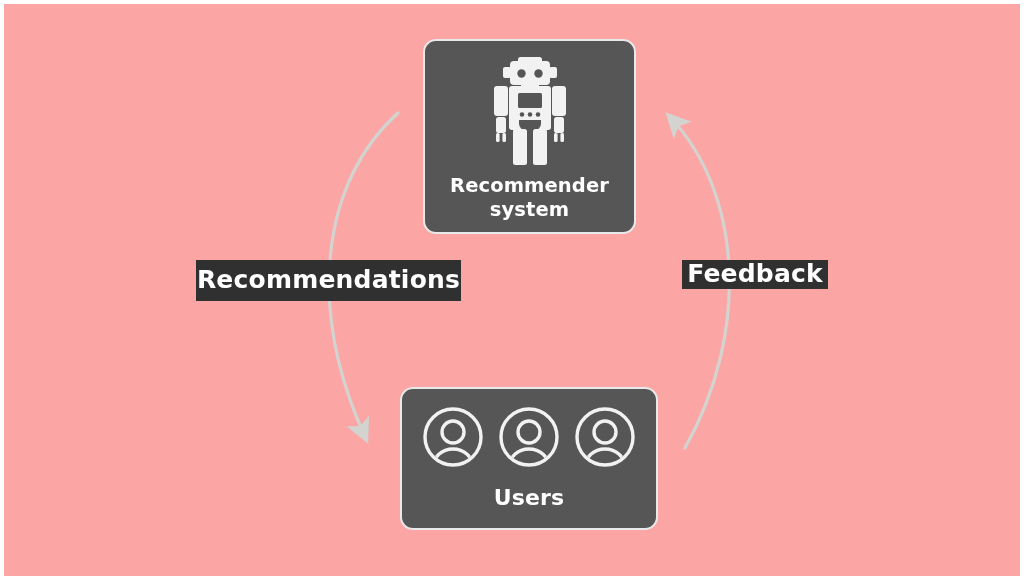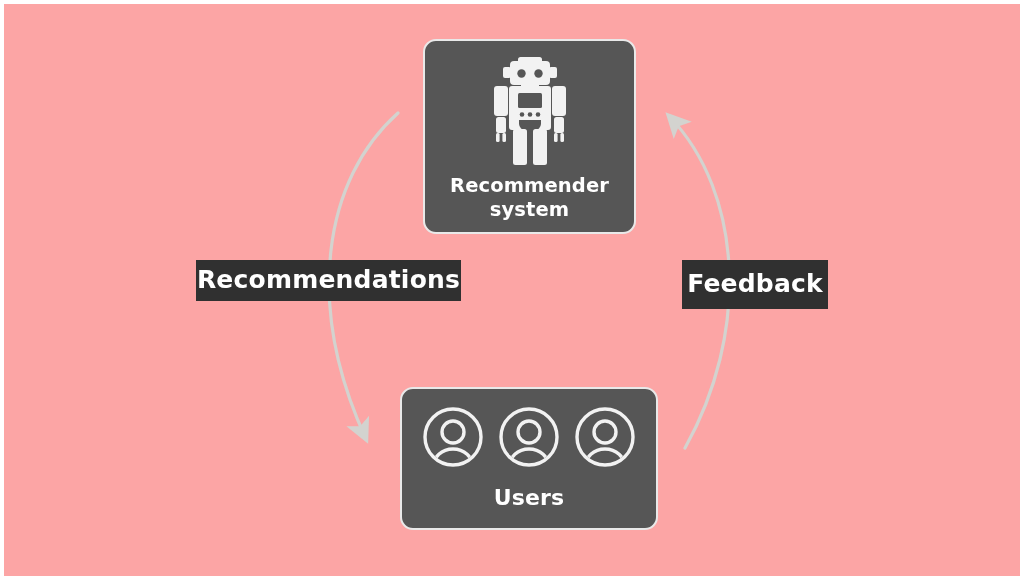--- a/index.html
+++ b/index.html
@@ -116,21 +116,21 @@
     left: 192px;
     top: 256px;
     width: 265px;
     height: 41px;
     padding-bottom: 3px;
   }
   #label-feedback {
     left: 678px;
     top: 256px;
     width: 146px;
-    height: 49px;
+    height: 29px;
     padding-bottom: 2px;
   }
 </style>
 </head>
 <body>
 
 <div id="slide">
   <div id="canvas">
 
     <svg class="arrows" viewBox="0 0 1016 572">

